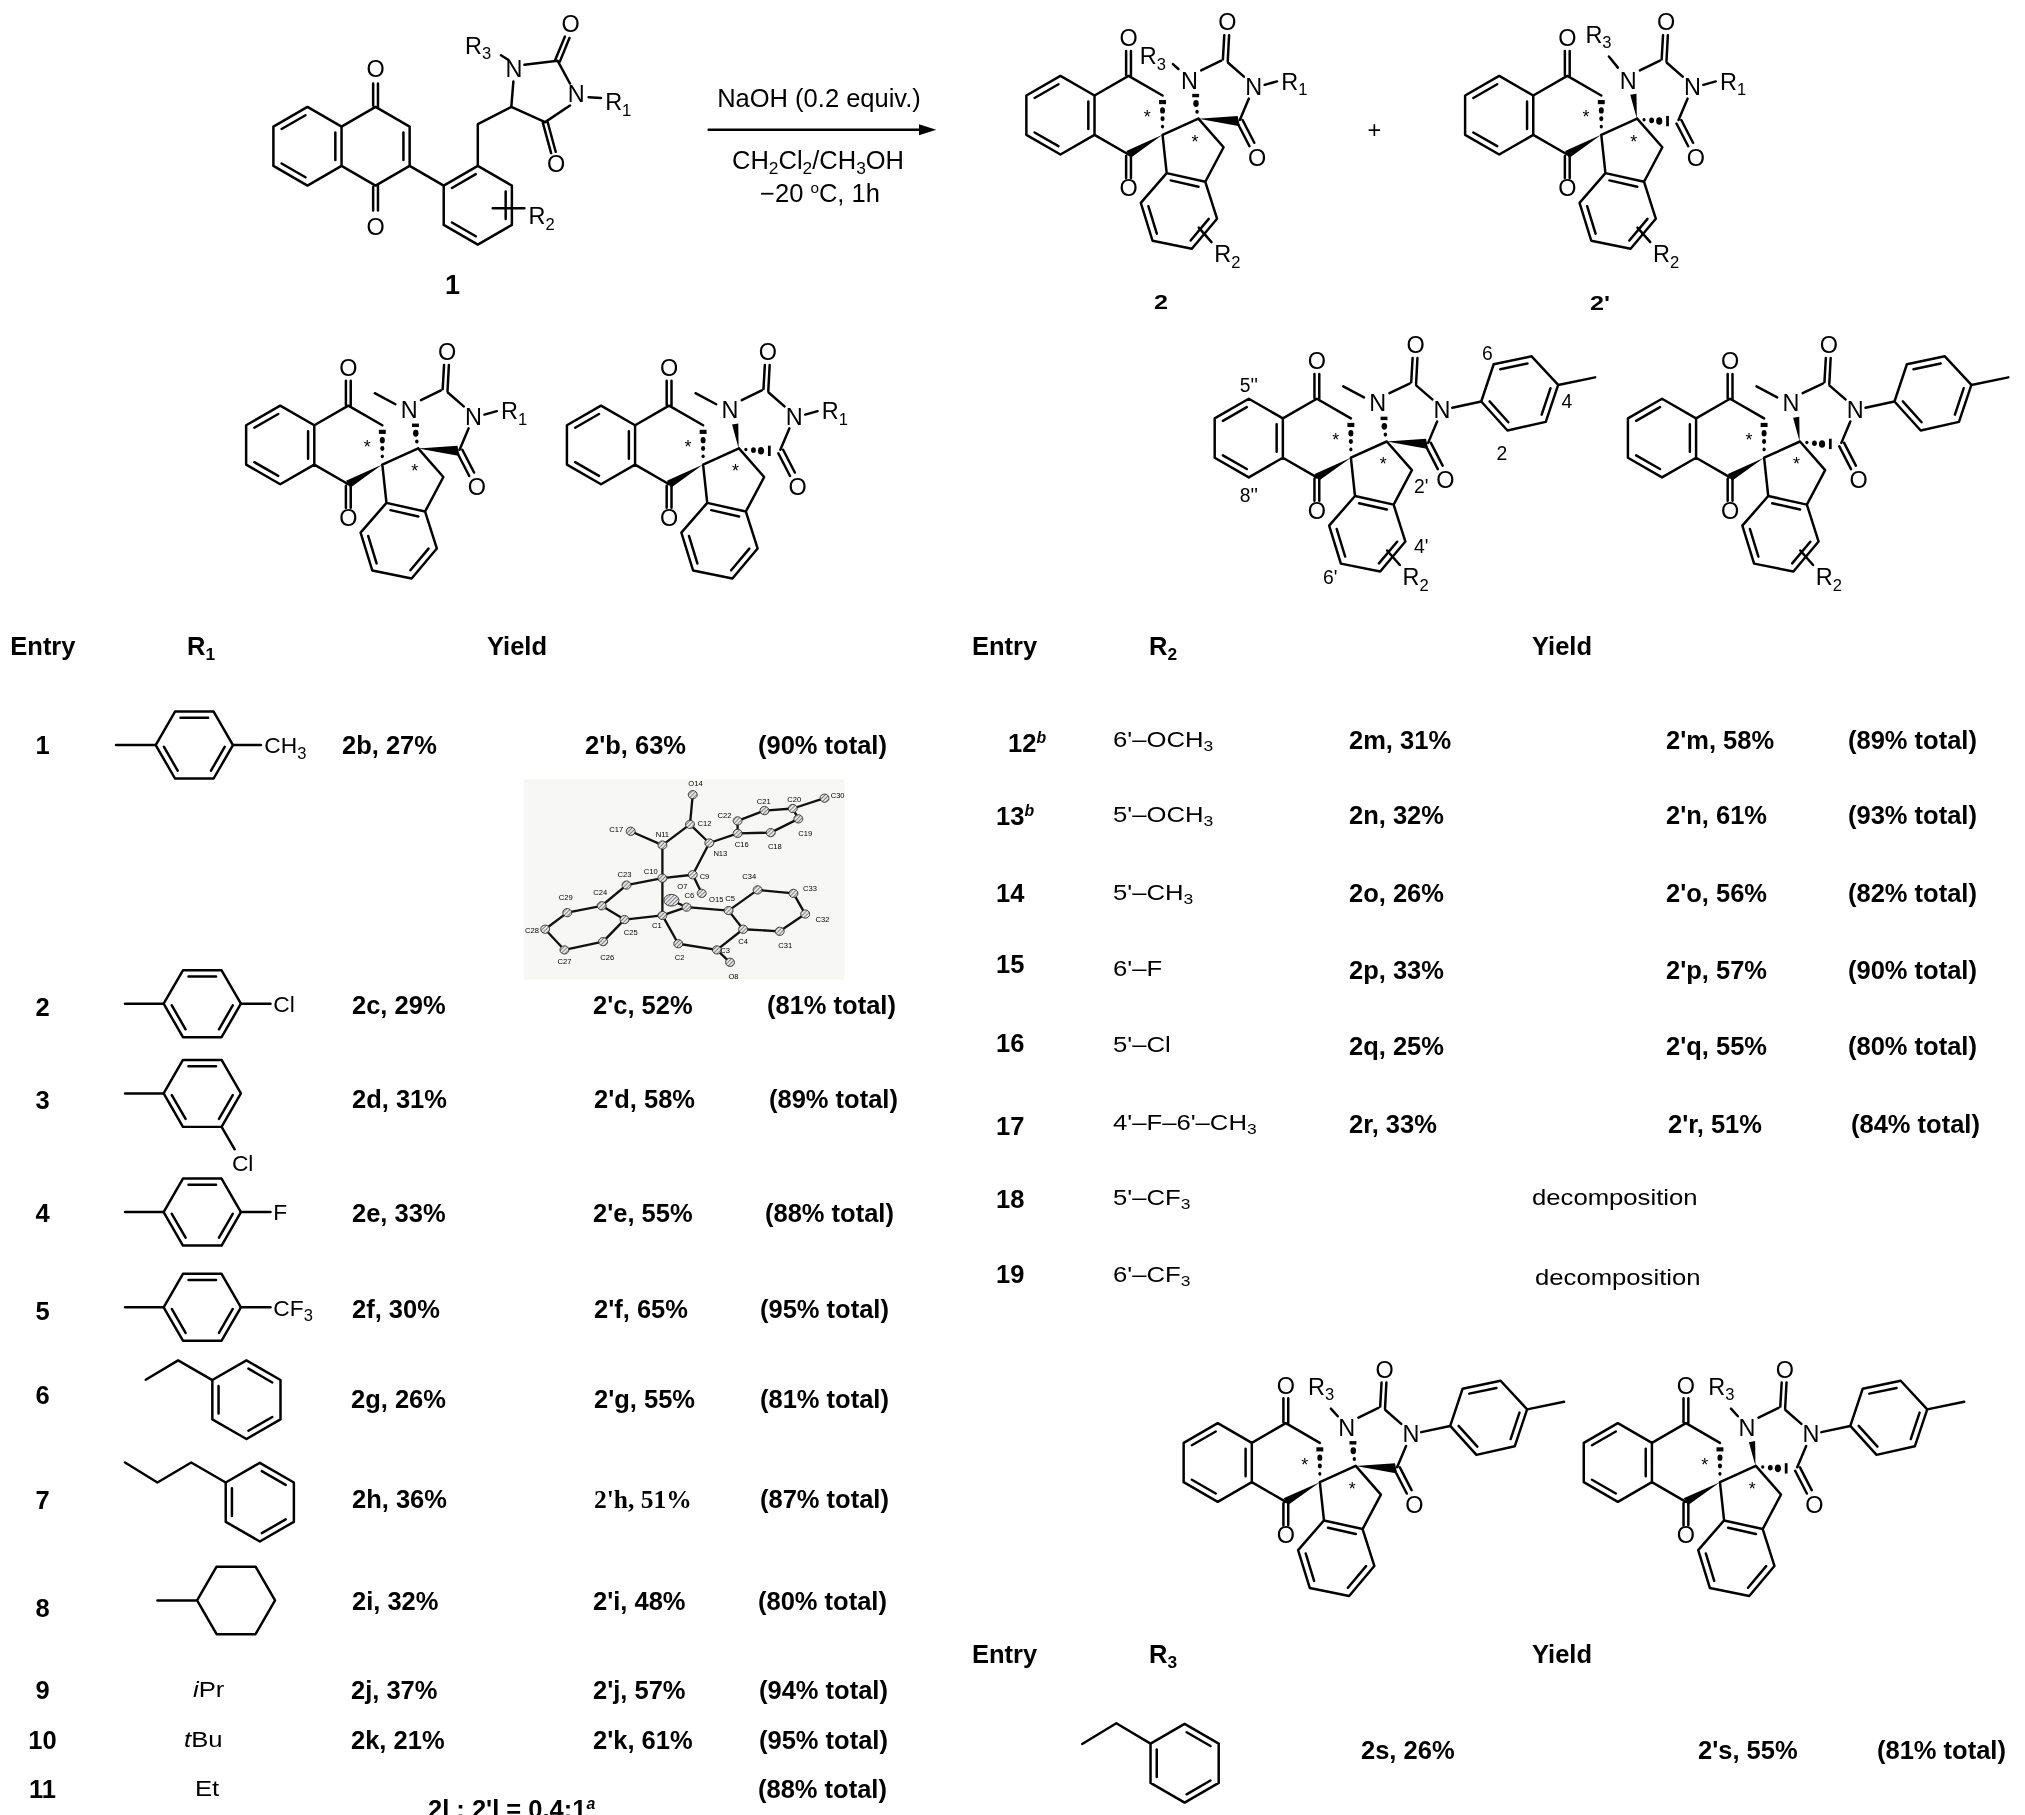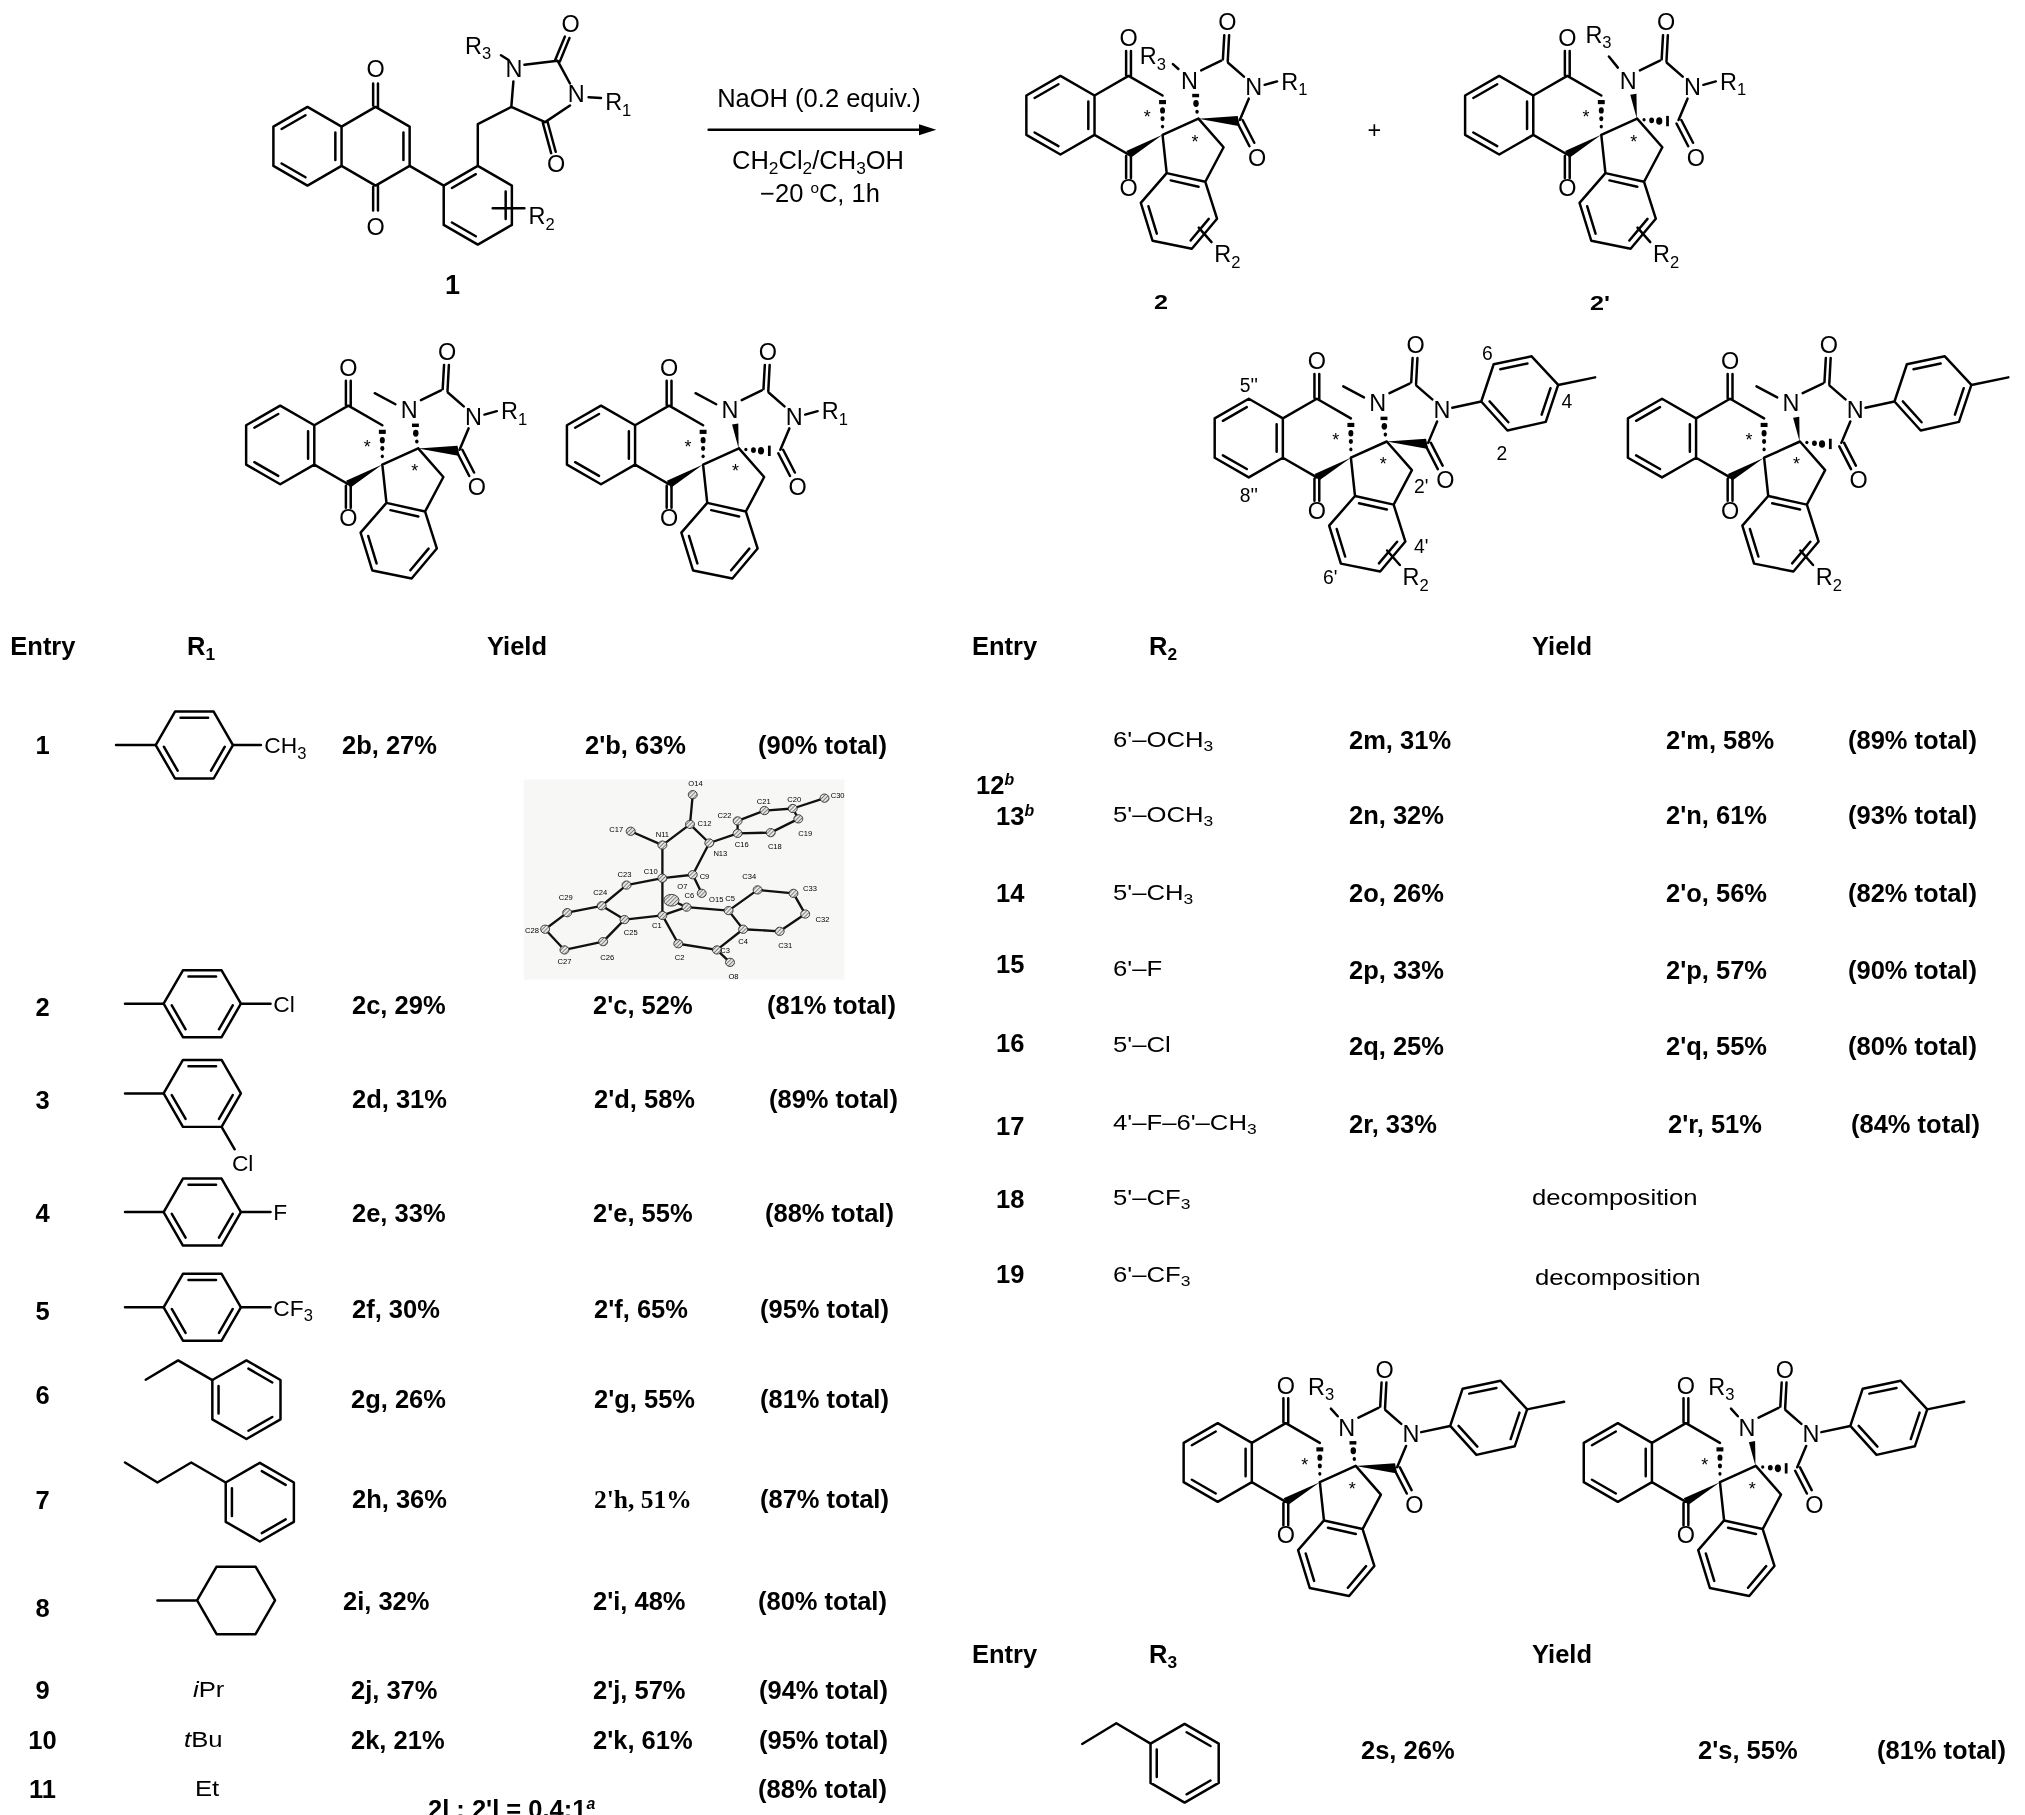--- a/index.html
+++ b/index.html
@@ -425,21 +425,21 @@
   <div class="t b" style="left:351px;top:1387px;">2g, 26%</div>
   <div class="t b" style="left:594px;top:1387px;">2'g, 55%</div>
   <div class="t b" style="left:760px;top:1387px;">(81% total)</div>
 
   <div class="t b c" style="left:25.5px;top:1488px;width:34px;">7</div>
   <div class="t b" style="left:352px;top:1487px;">2h, 36%</div>
   <div class="t b" style="left:594px;top:1487px;font-family:Liberation Serif, serif;">2'h, 51%</div>
   <div class="t b" style="left:760px;top:1487px;">(87% total)</div>
 
   <div class="t b c" style="left:25.5px;top:1596px;width:34px;">8</div>
-  <div class="t b" style="left:343px;top:1589px;">2i, 32%</div>
+  <div class="t b" style="left:352px;top:1589px;">2i, 32%</div>
   <div class="t b" style="left:593px;top:1589px;">2'i, 48%</div>
   <div class="t b" style="left:758px;top:1589px;">(80% total)</div>
 
   <div class="t b c" style="left:25.5px;top:1678px;width:34px;">9</div>
   <div class="t w" style="left:193px;top:1680px;"><span class="it">i</span><span>Pr</span></div>
   <div class="t b" style="left:351px;top:1678px;">2j, 37%</div>
   <div class="t b" style="left:593px;top:1678px;">2'j, 57%</div>
   <div class="t b" style="left:759px;top:1678px;">(94% total)</div>
 
   <div class="t b c" style="left:25.5px;top:1728px;width:34px;">10</div>
@@ -452,21 +452,21 @@
   <div class="t w" style="left:195px;top:1779px;">Et</div>
   <div class="t b" style="left:428px;top:1777px;margin-top:20px;"><span>2l : 2'l = 0.4:1</span><span class="sup">a</span></div>
   <div class="t b" style="left:758px;top:1777px;">(88% total)</div>
 </div>
 
 <div>
   <div class="t b" style="left:972px;top:634px;">Entry</div>
   <div class="t b" style="left:1149px;top:634px;"><span>R</span><span class="sub">2</span></div>
   <div class="t b" style="left:1532px;top:634px;">Yield</div>
 
-  <div class="t b" style="left:976px;top:731px;margin-top:42px;"><span>12</span><span class="sup">b</span></div>
+  <div class="t b" style="left:1008px;top:731px;"><span>12</span><span class="sup">b</span></div>
   <div class="t w" style="left:1113px;top:730px;"><span>6'–OCH</span><span class="sub">3</span></div>
   <div class="t b" style="left:1349px;top:728px;">2m, 31%</div>
   <div class="t b" style="left:1666px;top:728px;">2'm, 58%</div>
   <div class="t b" style="left:1848px;top:728px;">(89% total)</div>
 
   <div class="t b" style="left:996px;top:804px;"><span>13</span><span class="sup">b</span></div>
   <div class="t w" style="left:1113px;top:805px;"><span>5'–OCH</span><span class="sub">3</span></div>
   <div class="t b" style="left:1349px;top:803px;">2n, 32%</div>
   <div class="t b" style="left:1666px;top:803px;">2'n, 61%</div>
   <div class="t b" style="left:1848px;top:803px;">(93% total)</div>

